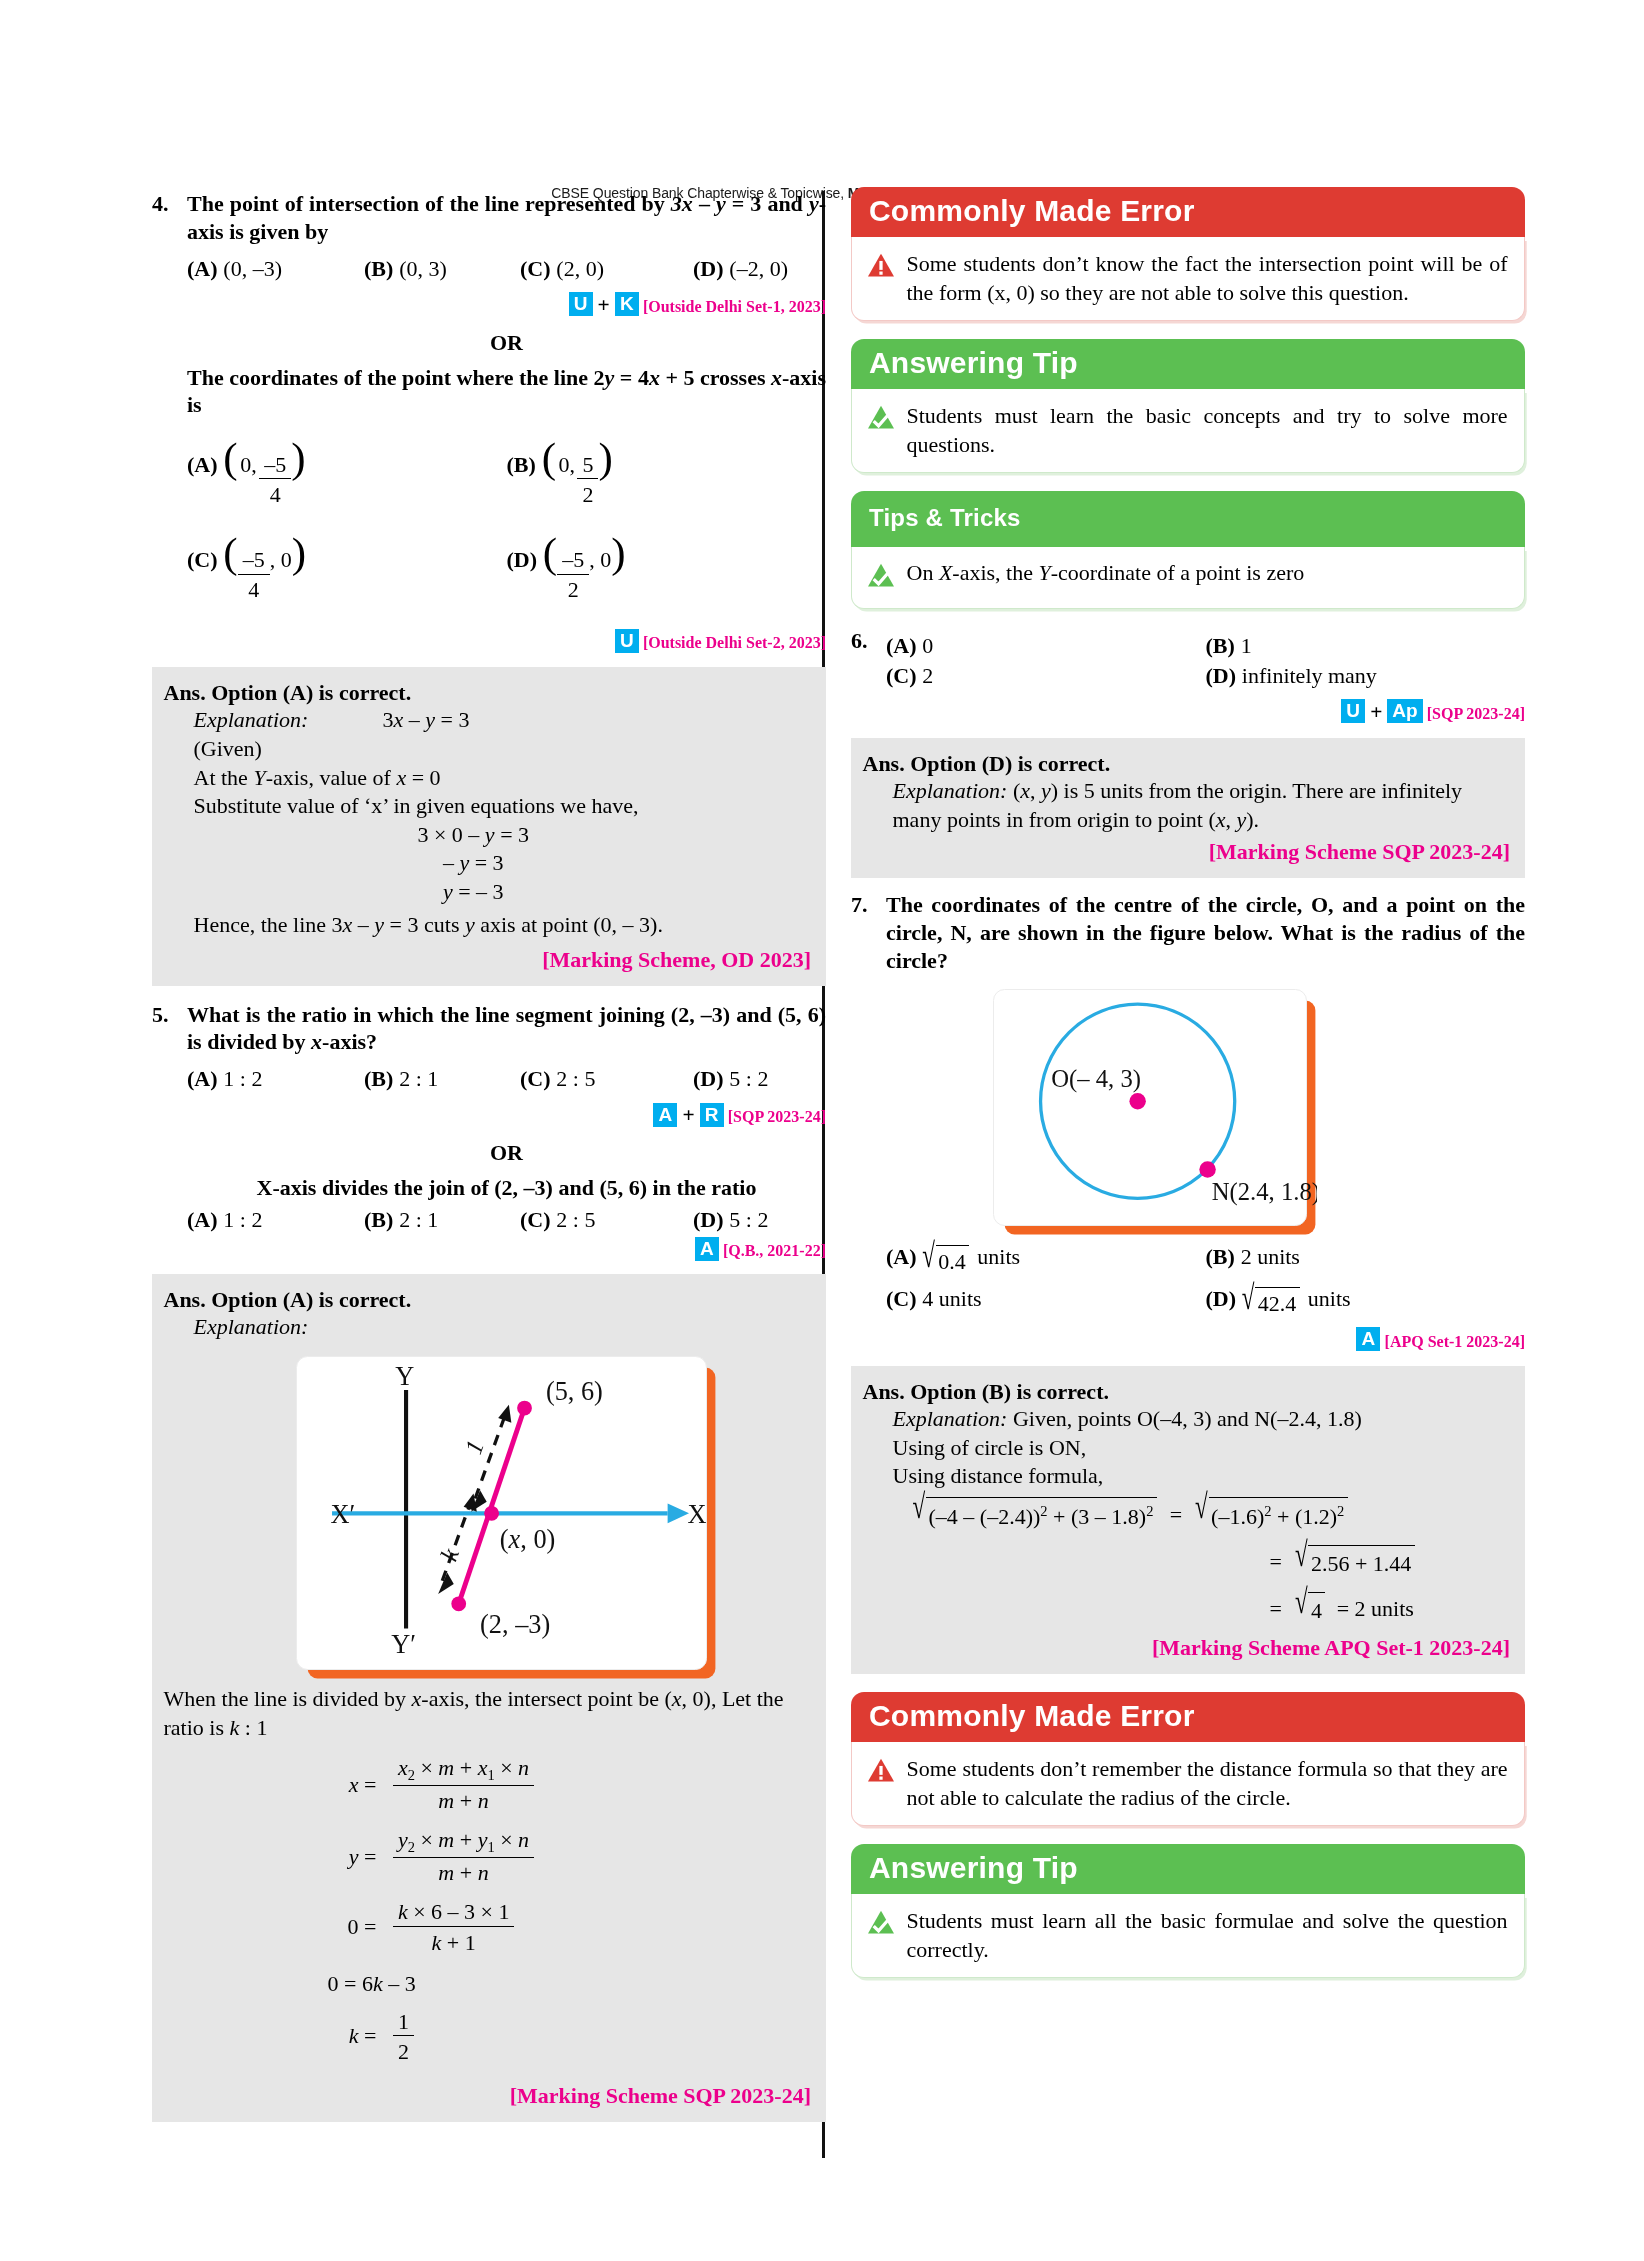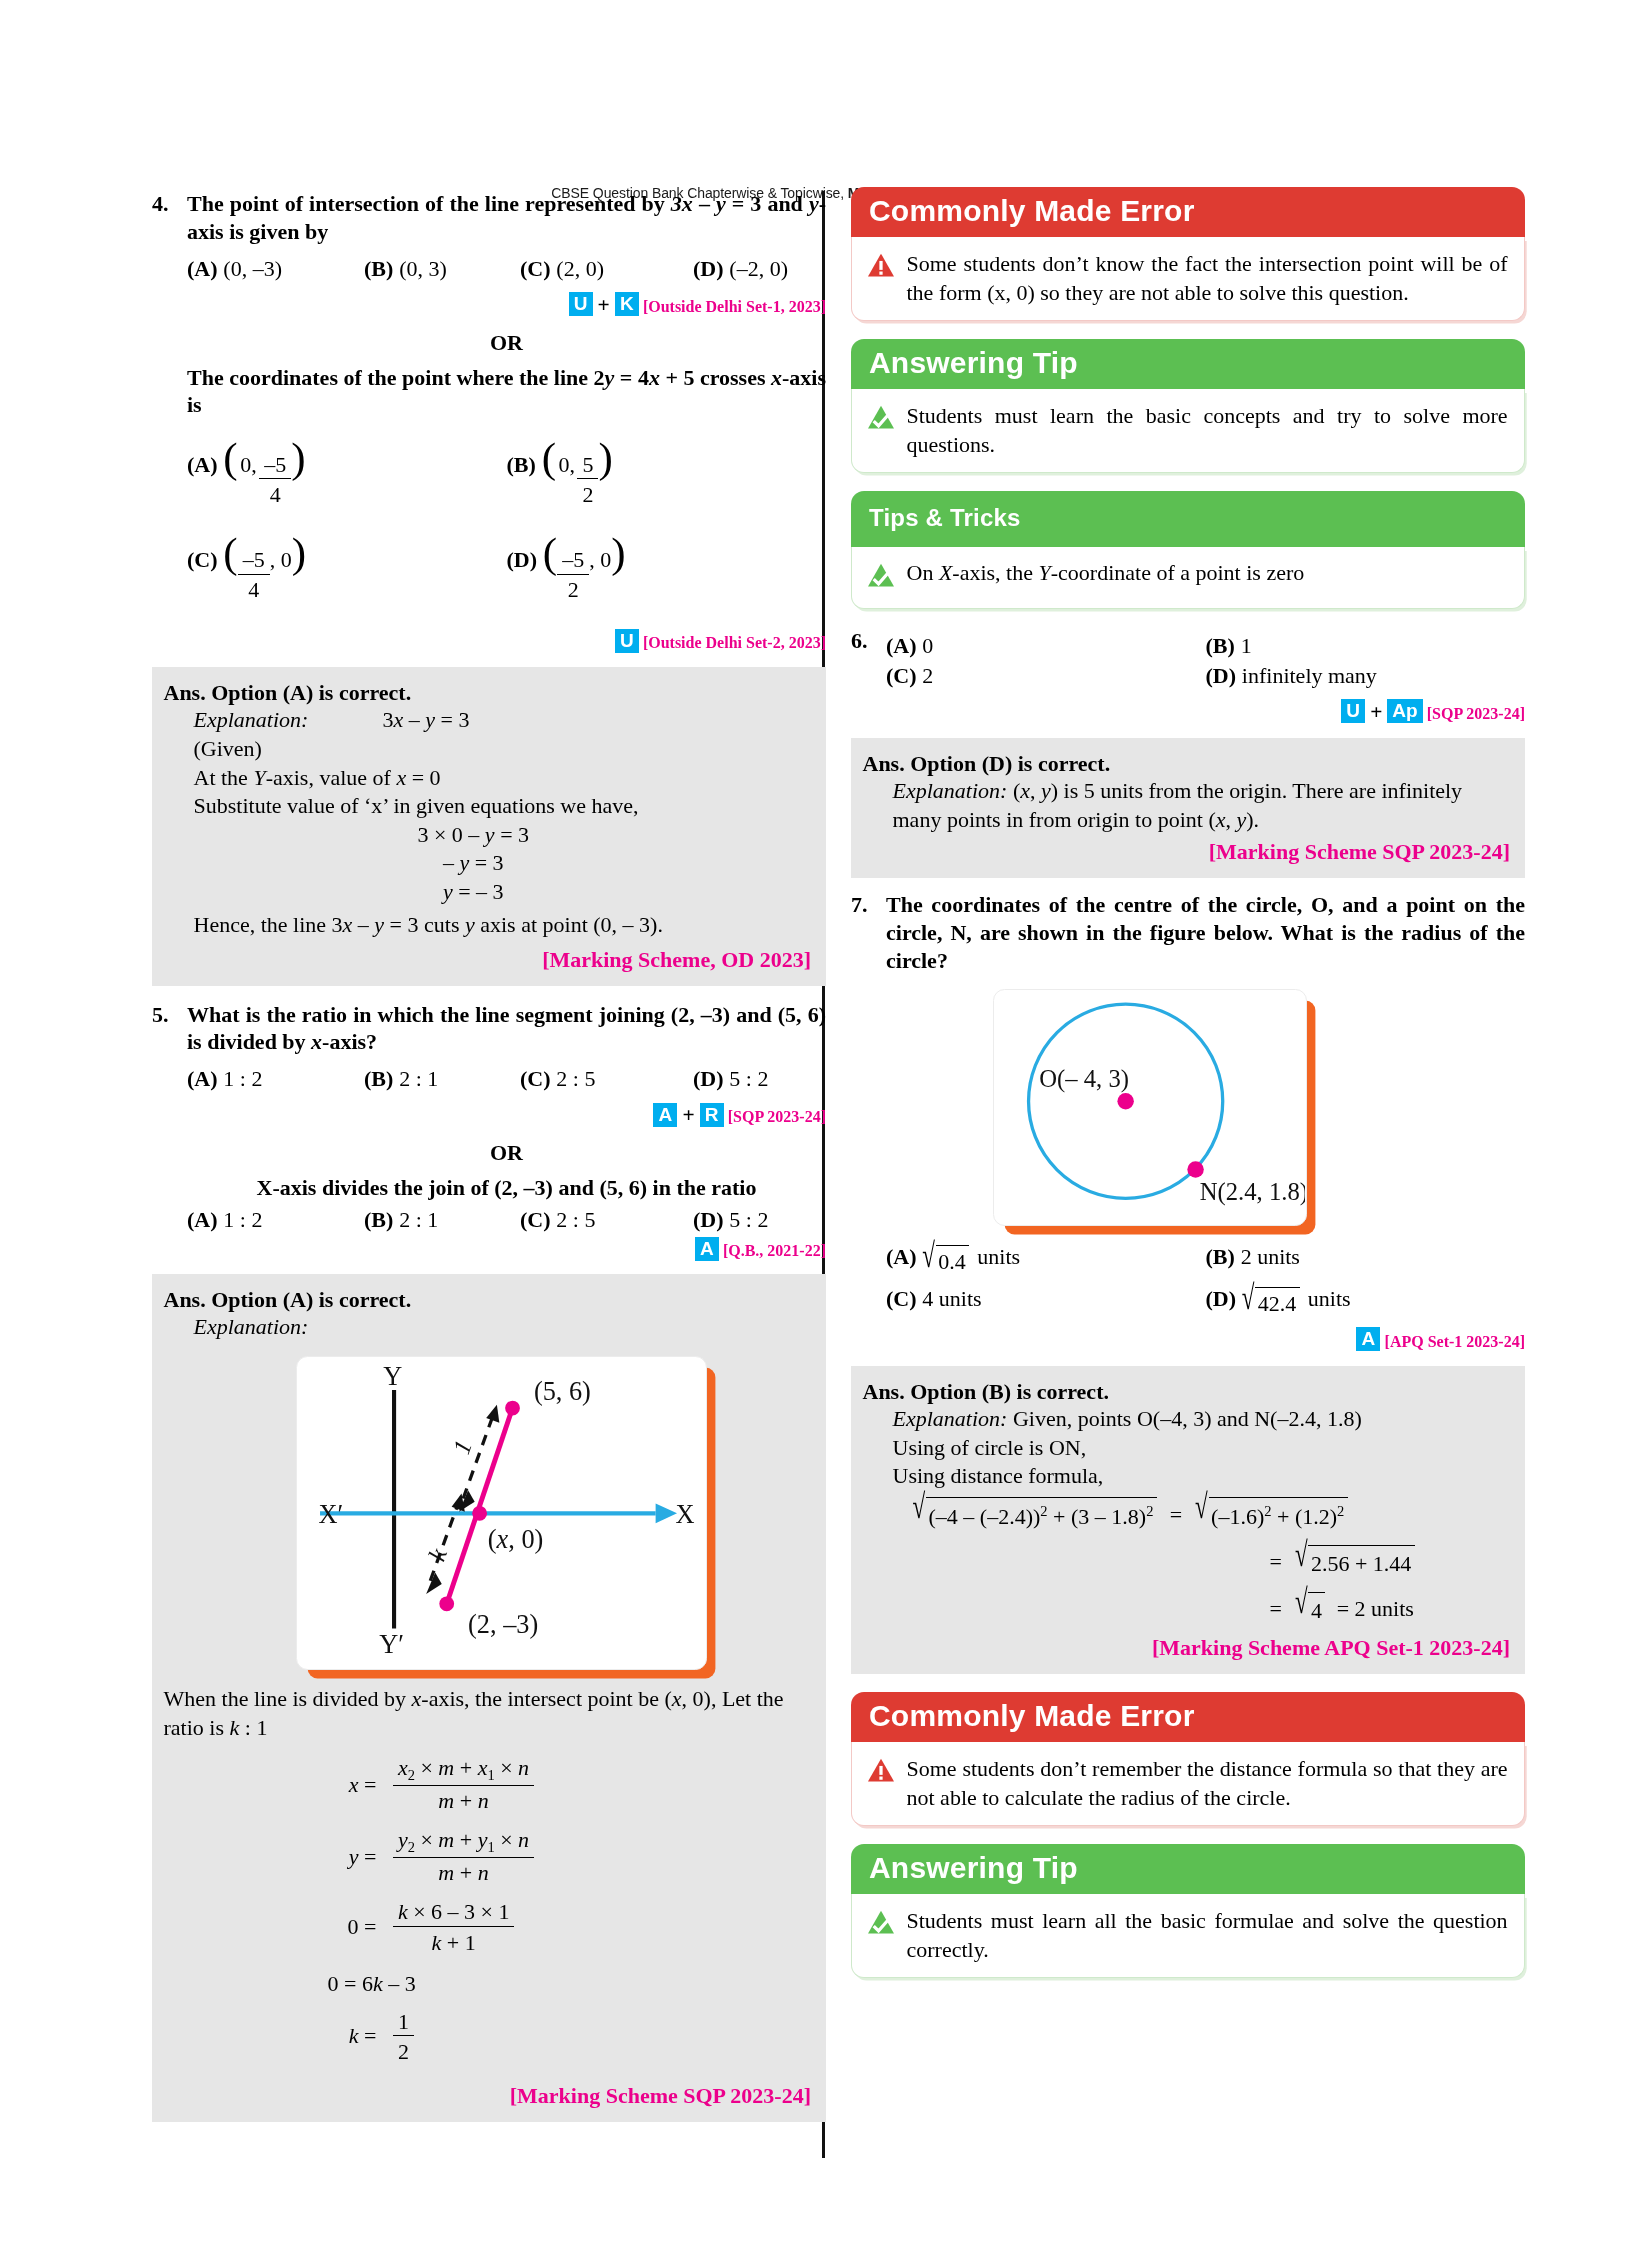--- a/index.html
+++ b/index.html
@@ -115,20 +115,21 @@
   .ic { flex:0 0 28px; margin-top:3.3px; }
 
   
   .figcard {
     background:#fff;
     border:1.6px solid #ececec;
     border-radius:11.5px;
     position:relative;
     box-shadow:10px 10px 0 -1.6px #F26522;
     margin:15px auto 0 auto;
+    padding-left:12px;
   }
   .figcard.g1 { width:411px; height:314px; margin-left:132px; }
   .figcard.g2 { width:314px; height:237px; margin-left:107px; }
   .cap-below { font-size:22px; line-height:1.3; }
 </style>
 </head>
 <body>
 
 <div class="page">
 

